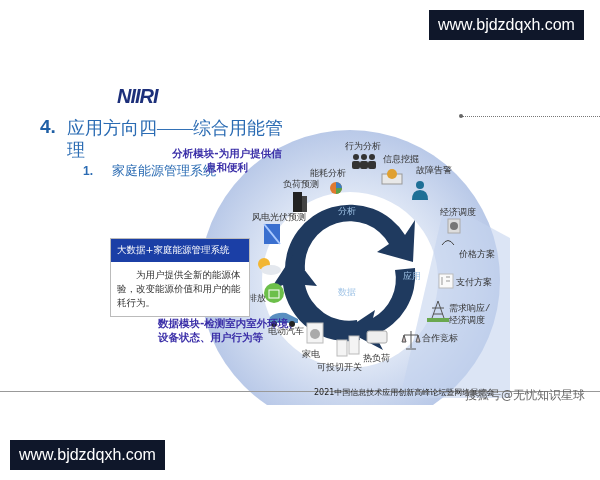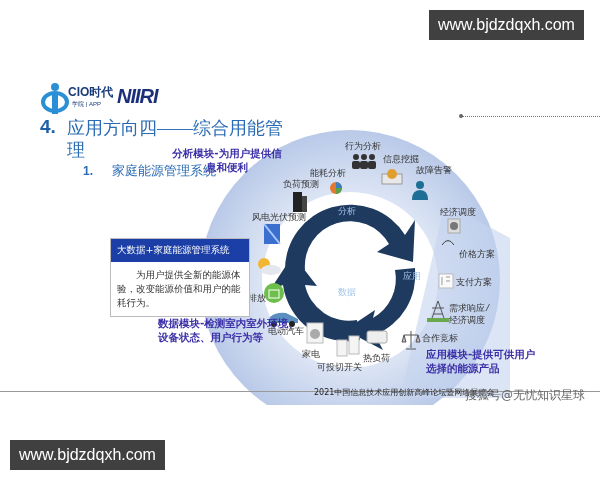--- a/index.html
+++ b/index.html
@@ -1,18 +1,18 @@
 <!DOCTYPE html>
 <html><head>
 <meta charset="utf-8">
 <style>
   html, body { margin:0; padding:0; }
   body { width:600px; height:480px; background:#ffffff; position:relative; overflow:hidden; font-family:"DejaVu Serif", serif; }
   .abs { position:absolute; }
-  .wm { background:#404040; color:#ffffff; font-family:"Liberation Sans", sans-serif; font-size:16px; padding:0 9px; line-height:30px; height:30px; }
+  .wm { background:#0f172a; color:#ffffff; font-family:"Liberation Sans", sans-serif; font-size:16px; padding:0 9px; line-height:30px; height:30px; }
   .slide { left:0; top:60px; width:600px; height:345px; background:#ffffff; overflow:hidden; }
   .title-num { font-family:"Liberation Sans", sans-serif; font-weight:bold; color:#1f5fa5; font-size:19px; }
   .title-txt { font-family:Liberation Serif, serif; color:#2a6bb3; font-size:18px; line-height:22px; }
   .section-title { font-family:"DejaVu Sans", sans-serif; font-weight:bold; font-size:18px; color:#111; letter-spacing:1px; }
   .dotline { border-top:1px dotted #777; height:0; }
   .lbl { font-size:9px; color:#333; white-space:nowrap; }
   .purple { color:#3b2fa8; font-size:10.5px; font-weight:bold; line-height:14px; }
   .infobox { border:1px solid #bbb; background:#fff; width:138px; }
   .infobox-head { background:#1b3fa6; color:#fff; font-size:9.5px; padding:5px 6px; }
   .infobox-body { font-size:9.5px; color:#333; padding:6px 6px; line-height:14px; text-indent:2em; }
@@ -20,29 +20,20 @@
   .footer-text { font-family:"DejaVu Sans", sans-serif; font-size:8px; color:#222; }
   .sohu { font-family:"DejaVu Sans", sans-serif; font-size:12px; color:#666; }
 </style>
 </head>
 <body>
 
 <div class="abs wm" style="left:429px; top:10px;">www.bjdzdqxh.com</div>
 
 <div class="abs slide">
 
-  <div class="abs" style="left:40px; top:22px; width:80px; height:32px;">
-    <svg width="30" height="32" viewBox="0 0 30 32">
-      <circle cx="15" cy="5" r="4" fill="#2b8fd6"></circle>
-      <path d="M3 20 A12 9 0 1 1 27 20 A12 9 0 1 1 3 20 Z" fill="none" stroke="#2b8fd6" stroke-width="4"></path>
-      <rect x="12" y="10" width="6" height="22" fill="#2b8fd6"></rect>
-    </svg>
-    <span class="abs" style="left:28px; top:2px; font-family:'Liberation Sans',sans-serif; font-weight:bold; font-size:12px; color:#1a3c7a;">CIO时代</span>
-    <span class="abs" style="left:32px; top:18px; font-family:'Liberation Sans',sans-serif; font-size:6px; color:#1a3c7a;">学院 | APP</span>
-  </div>
   <div class="abs" style="left:117px; top:25px; font-family:'Liberation Sans',sans-serif; font-style:italic; font-weight:bold; font-size:20px; color:#1c2f7a; letter-spacing:-1px;">NIIRI</div>
 
   <div class="abs dotline" style="left:462px; top:56px; width:138px;"></div>
   <div class="abs" style="left:459px; top:54px; width:4px; height:4px; border-radius:50%; background:#666;"></div>
 
   <div class="abs title-num" style="left:40px; top:56px;">4.</div>
   <div class="abs title-txt" style="left:67px; top:57px;">应用方向四——综合用能管</div>
   <div class="abs title-txt" style="left:67px; top:79px;">理</div>
 
   <div class="abs" style="left:83px; top:104px; font-family:'Liberation Sans',sans-serif; font-weight:bold; font-size:12px; color:#2a6bb3;">1.</div>
@@ -160,21 +151,20 @@
       <rect x="13" y="1" width="10" height="18" fill="#f4f4f4" stroke="#bbb"></rect>
   </svg>
   <div class="abs lbl" style="left:317px; top:301px;">可投切开关</div>
   <svg class="abs" style="left:366px; top:270px;" width="22" height="14">
     <rect x="1" y="1" width="20" height="12" rx="2" fill="#eee" stroke="#aaa"></rect>
   </svg>
   <div class="abs lbl" style="left:363px; top:292px;">热负荷</div>
 
   <div class="abs purple" style="left:167px; top:86px; width:120px; text-align:center;">分析模块-为用户提供信 息和便利</div>
   <div class="abs purple" style="left:158px; top:256px; width:145px;">数据模块-检测室内室外环境、设备状态、用户行为等</div>
-  <div class="abs purple" style="left:426px; top:287px; width:110px;">应用模块-提供可供用户 选择的能源产品</div>
 
   <div class="abs infobox" style="left:110px; top:178px;">
     <div class="infobox-head">大数据+家庭能源管理系统</div>
     <div class="infobox-body">为用户提供全新的能源体验，改变能源价值和用户的能耗行为。</div>
   </div>
 
   <div class="abs footer-line"></div>
   <div class="abs footer-text" style="left:314px; top:327px;">2021中国信息技术应用创新高峰论坛暨网络展览会</div>
   <div class="abs sohu" style="left:465px; top:327px;">搜狐号@无忧知识星球</div>
 </div>

